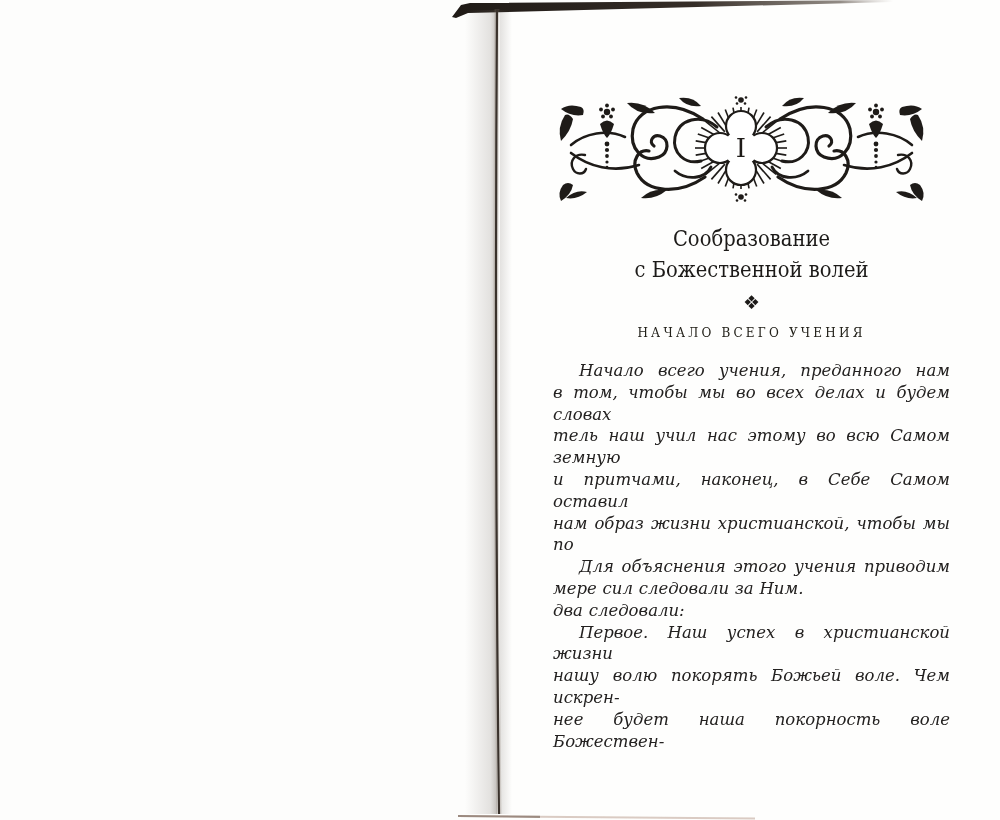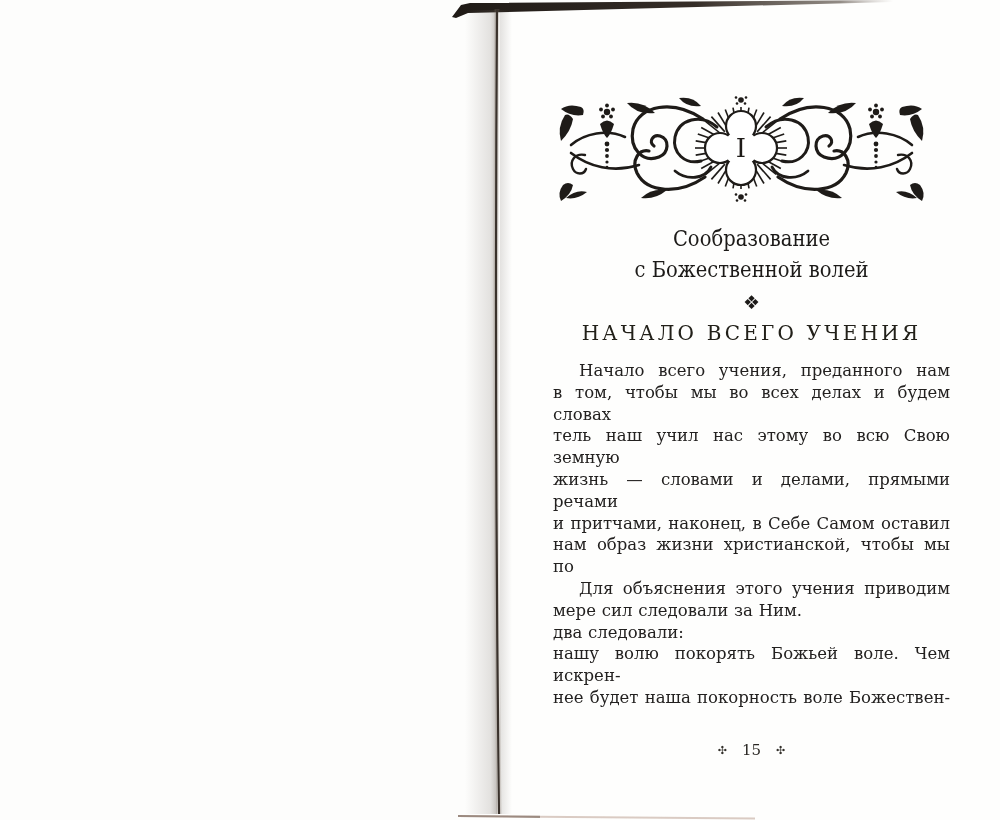--- a/index.html
+++ b/index.html
@@ -15,27 +15,28 @@
     position:absolute;left:553px;top:0;width:397px;height:820px;z-index:2;
   }
   .ornament-band{margin:93px 0 0 2px;width:373px;height:112px;}
   .chapter-title{
     margin-top:14px;text-align:center;font-size:23px;line-height:31px;
     letter-spacing:0px;transform:scaleX(.85);transform-origin:50% 50%;
     color:#1c1a18;
   }
   .section-ornament{margin-top:5px;text-align:center;font-size:19px;line-height:24px;color:#1c1a18;}
   .section-heading{
-    margin-top:9px;text-align:center;font-size:20px;line-height:20px;
+    margin-top:9px;text-align:center;font-size:12px;line-height:20px;
     letter-spacing:3.2px;color:#222019;white-space:nowrap;
   }
   #bodytext{margin-top:17px;width:397px;font-size:16.5px;line-height:21.8px;color:#232120;}
   .bodyline{
     width:100%;text-align:justify;text-align-last:justify;
     word-spacing:.5px;
+    font-style:italic;
   }
   .bodyline.indent{text-indent:26px;}
   .bodyline.endline{text-align-last:left;}
   #footer{
     position:absolute;left:0;top:741px;width:100%;text-align:center;
     font-size:15px;color:#2a2723;
   }
   #footer .cross{font-size:11px;vertical-align:1px;margin:0 15px;color:#33302b;}
   svg text.chapnum{font-family:"DejaVu Serif","Liberation Serif",serif;}
 </style>
@@ -192,29 +193,26 @@
     
     <div class="section-ornament">❖</div>
 
     
     <div class="section-heading">НАЧАЛО ВСЕГО УЧЕНИЯ</div>
 
     
     <div id="bodytext">
         <div class="bodyline indent">Начало всего учения, преданного нам</div>
         <div class="bodyline">в том, чтобы мы во всех делах и будем словах</div>
-        <div class="bodyline">тель наш учил нас этому во всю Свою земную</div>
-        <div class="bodyline">жизнь — словами и делами, прямыми речами</div>
+        <div class="bodyline">тель наш учил нас этому во всю Самом земную</div>
         <div class="bodyline">и притчами, наконец, в Себе Самом оставил</div>
         <div class="bodyline">нам образ жизни христианской, чтобы мы по</div>
         <div class="bodyline indent">Для объяснения этого учения приводим</div>
         <div class="bodyline endline">мере сил следовали за Ним.</div>
         <div class="bodyline endline">два следовали:</div>
+        <div class="bodyline indent">Первое. Наш успех в христианской жизни</div>
         <div class="bodyline">нашу волю покорять Божьей воле. Чем искрен-</div>
         <div class="bodyline">нее будет наша покорность воле Божествен-</div>
       </div>
 
     
-    <div id="footer">
-      <span class="cross">✣</span><span>15</span><span class="cross">✣</span>
-    </div>
   </div>
 </div>
 
 </body></html>

